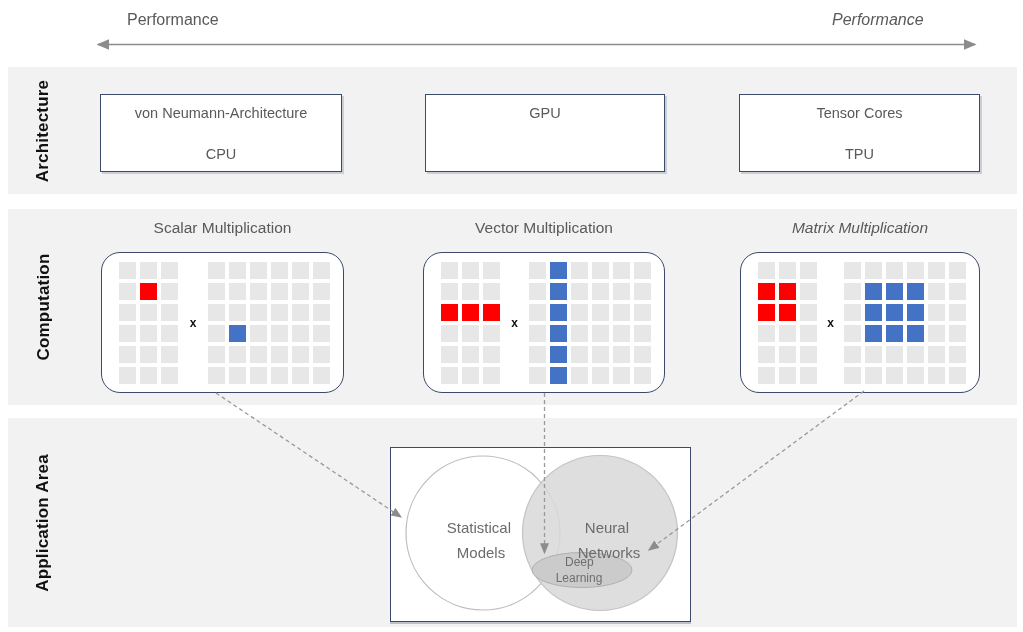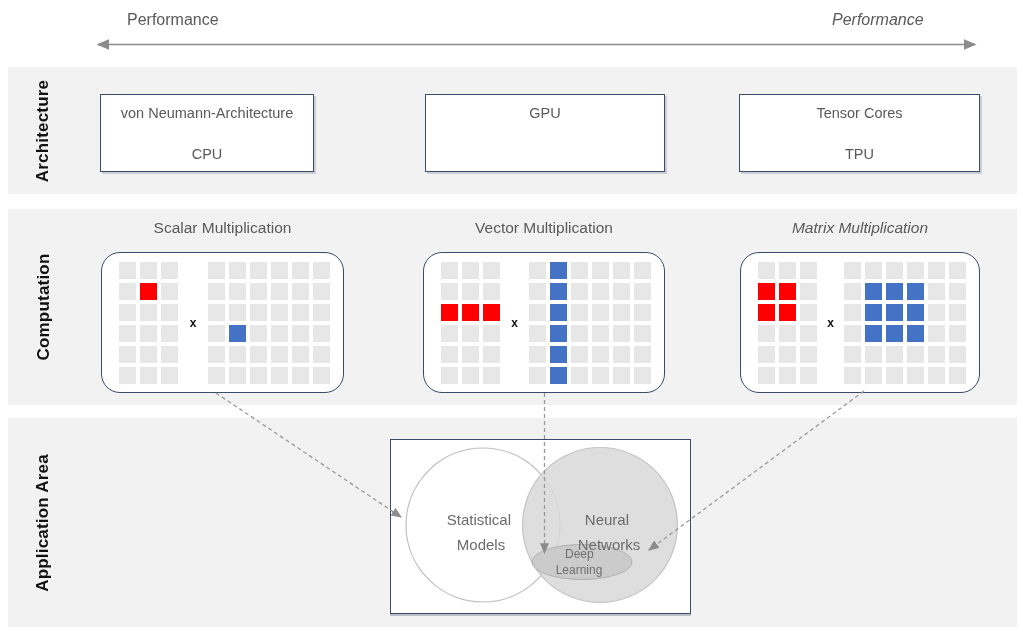--- a/index.html
+++ b/index.html
@@ -19,40 +19,40 @@
         border:1.4px solid #3b4a68;box-shadow:2px 2px 0 rgba(130,140,160,.35);
         display:flex;flex-direction:column;justify-content:space-between;align-items:center;
         padding:10px 6px 9px;font-size:14.5px;color:#595959;}
   .comp-title{position:absolute;top:10px;text-align:center;font-size:15.5px;color:#595959;}
   .panel{position:absolute;top:43px;height:141px;box-sizing:border-box;background:#fff;
         border:1.4px solid #3b4a68;border-radius:19px;
         display:flex;align-items:center;padding:0 13px 0 17px;}
   .mgrid{display:grid;gap:4px;grid-auto-rows:17px;}
   .cell{width:17px;height:17px;background:#e7e7e7;}
   .op{flex:1;text-align:center;font-weight:700;font-size:12px;color:#111;}
-  .venn-rect{position:absolute;left:382px;top:21px;width:301px;height:175px;
+  .venn-rect{position:absolute;left:382px;top:29px;width:301px;height:175px;
         box-sizing:border-box;background:#fff;border:1.4px solid #3b4a68;
         box-shadow:0 2px 0 rgba(130,140,160,.5);}
   .venn-svg{position:absolute;left:0;top:0;}
   .vtxt{font-family:"Liberation Sans",sans-serif;font-size:15px;fill:#6b6b6b;}
   .vtxt-small{font-family:"Liberation Sans",sans-serif;font-size:12px;fill:#6f6f6f;}
 </style>
 </head>
 <body>
 
 <div class="page">
 
   <span class="axis-label" style="left:127px;">Performance</span>
   <span class="axis-label" style="left:832px;font-style:italic;">Performance</span>
 
   <section class="band band-architecture">
     <div class="row-label-wrap">
       <span class="row-label">Architecture</span>
     </div>
-    <div class="arch-box" style="left:92px;width:214px;">
+    <div class="arch-box" style="left:92px;width:242px;">
       <span>von Neumann-Architecture</span>
       <span>CPU</span>
     </div>
     <div class="arch-box" style="left:417px;width:240px;">
       <span>GPU</span>
     </div>
     <div class="arch-box" style="left:731px;width:241px;">
       <span>Tensor Cores</span>
       <span>TPU</span>
     </div>

